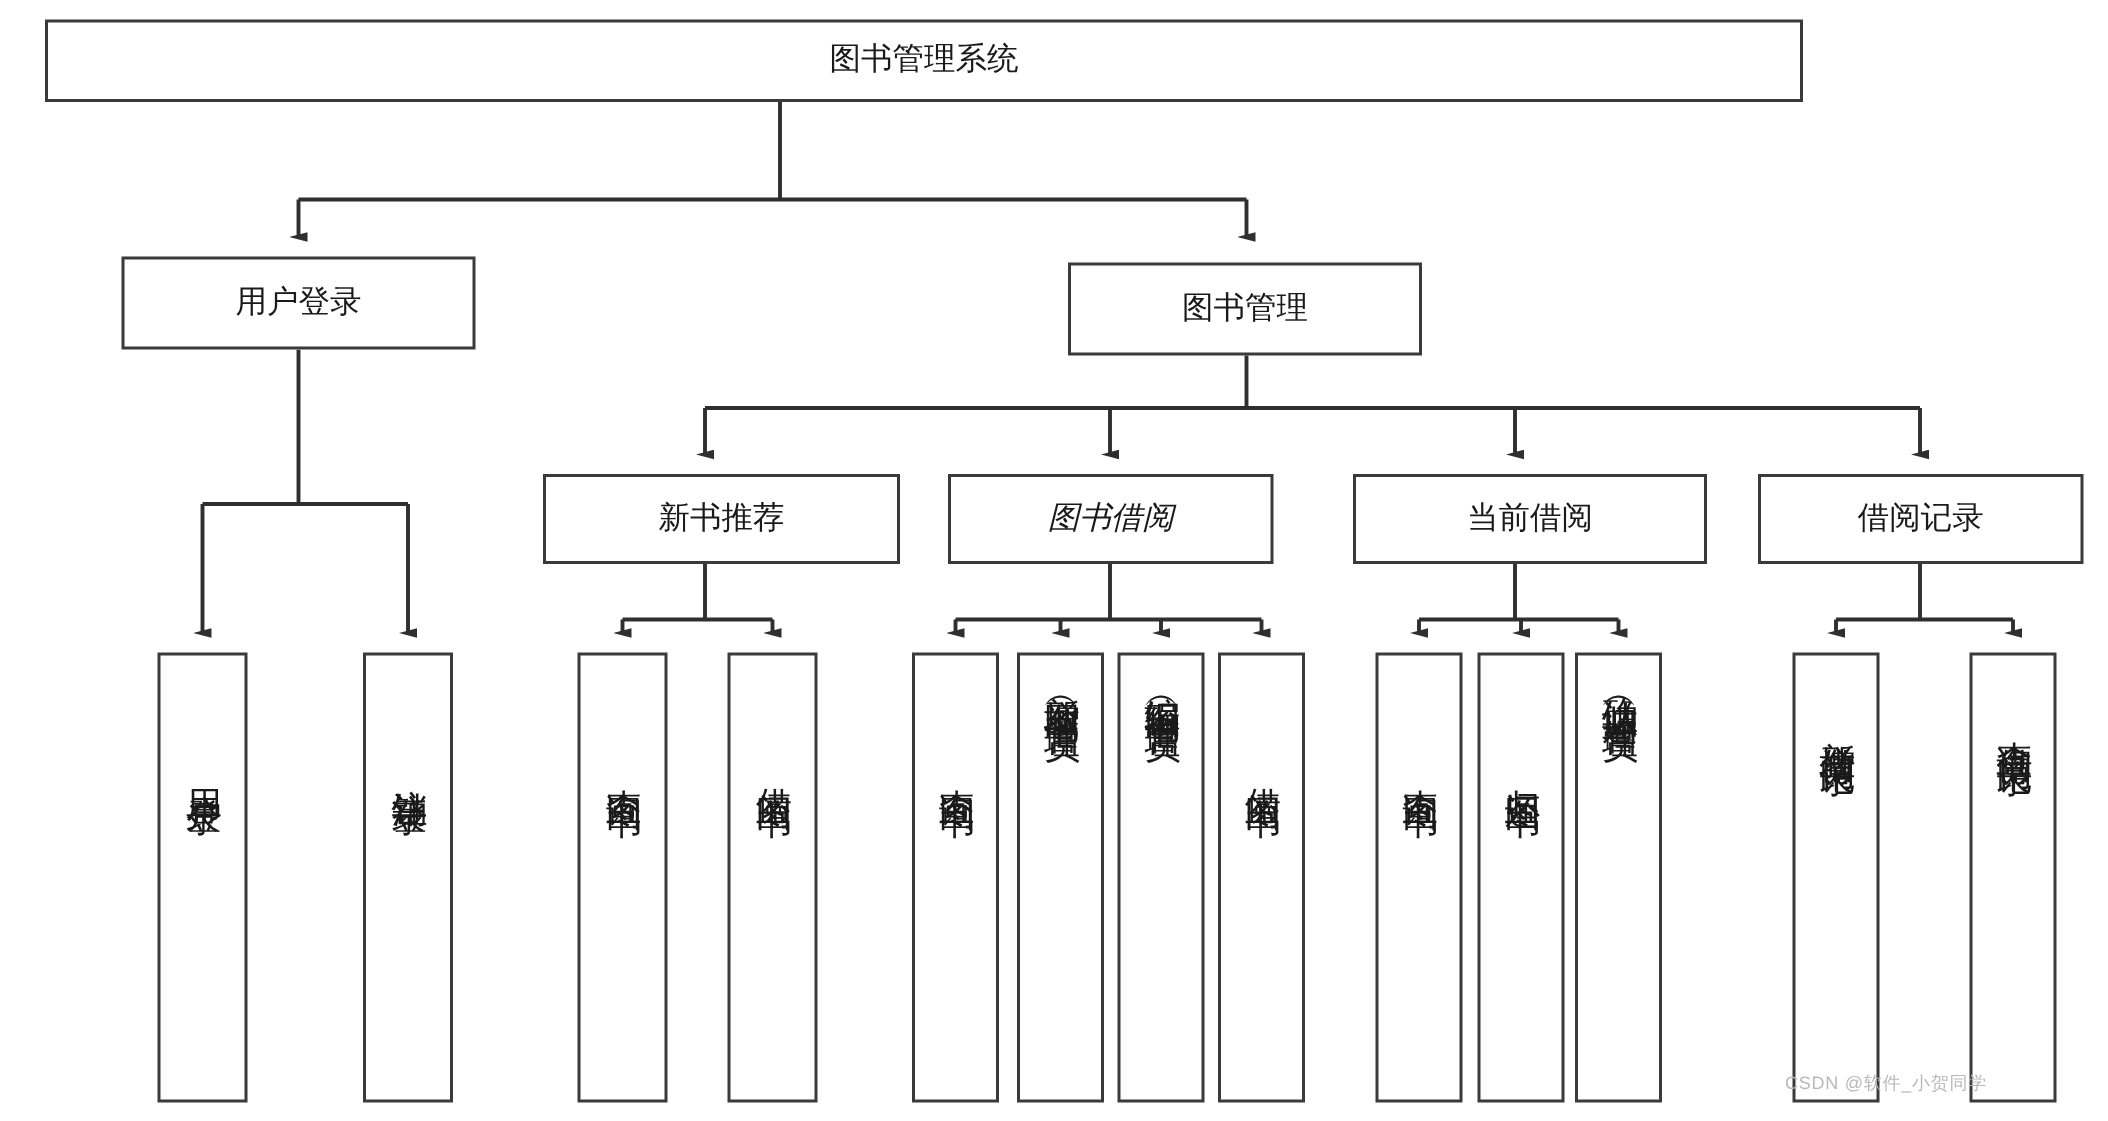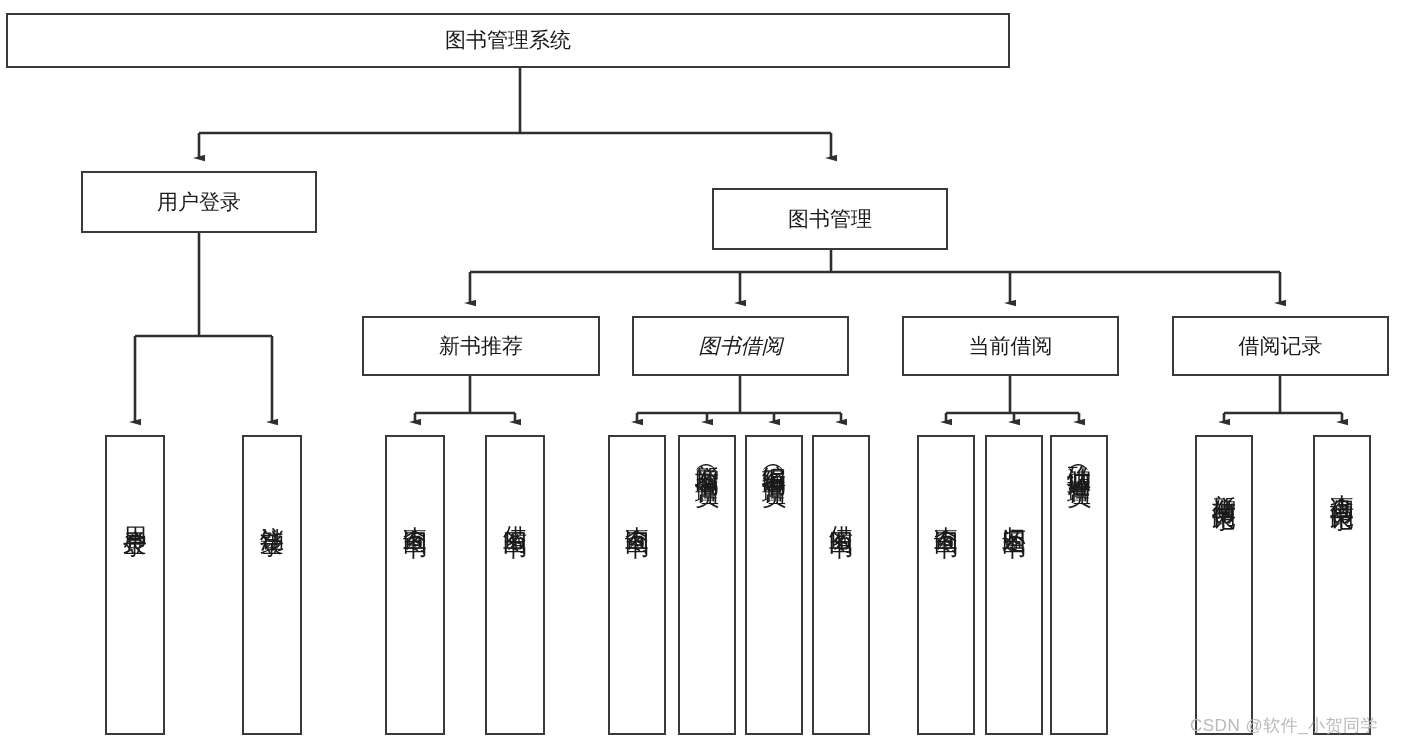--- a/index.html
+++ b/index.html
@@ -53,21 +53,21 @@
   .node.vert .label {
     writing-mode: vertical-rl;
     text-orientation: upright;
     font-size: 24px;
     letter-spacing: 3px;
     line-height: 1;
     white-space: nowrap;
   }
   .watermark {
     position: absolute;
-    font-size: 17px;
+    font-size: 12px;
     color: #b9b9b9;
     white-space: nowrap;
     letter-spacing: 0.5px;
   }
 </style>
 </head>
 <body>
 
 <div id="canvas">
 
@@ -114,38 +114,38 @@
       <path d="M1014,413 L1014,422" marker-end="url(#arrow)"></path>
       <path d="M1079,413 L1079,422" marker-end="url(#arrow)"></path>
 
       <path d="M1280,376 L1280,413"></path>
       <path d="M1224,413 L1342,413"></path>
       <path d="M1224,413 L1224,422" marker-end="url(#arrow)"></path>
       <path d="M1342,413 L1342,422" marker-end="url(#arrow)"></path>
     </g>
   </svg>
 
-  <div class="node root" style="left:6px; top:13px; width:1004px; height:55px;">
+  <div class="node root" style="left:30px; top:13px; width:1172px; height:55px;">
     <span class="label">图书管理系统</span>
   </div>
 
   <div class="node horiz" style="left:81px; top:171px; width:236px; height:62px;">
     <span class="label">用户登录</span>
   </div>
-  <div class="node horiz" style="left:712px; top:188px; width:236px; height:62px;">
+  <div class="node horiz" style="left:712px; top:175px; width:236px; height:62px;">
     <span class="label">图书管理</span>
   </div>
 
   <div class="node horiz" style="left:362px; top:316px; width:238px; height:60px;">
     <span class="label">新书推荐</span>
   </div>
   <div class="node horiz" style="left:632px; top:316px; width:217px; height:60px;font-style:italic;">
     <span class="label">图书借阅</span>
   </div>
-  <div class="node horiz" style="left:902px; top:316px; width:217px; height:60px;">
+  <div class="node horiz" style="left:902px; top:316px; width:236px; height:60px;">
     <span class="label">当前借阅</span>
   </div>
   <div class="node horiz" style="left:1172px; top:316px; width:217px; height:60px;">
     <span class="label">借阅记录</span>
   </div>
 
   <div class="node vert" style="left:105px; top:435px; width:60px; height:300px; padding-top:70px;">
     <span class="label">用户登录</span>
   </div>
   <div class="node vert" style="left:242px; top:435px; width:60px; height:300px; padding-top:70px;">

